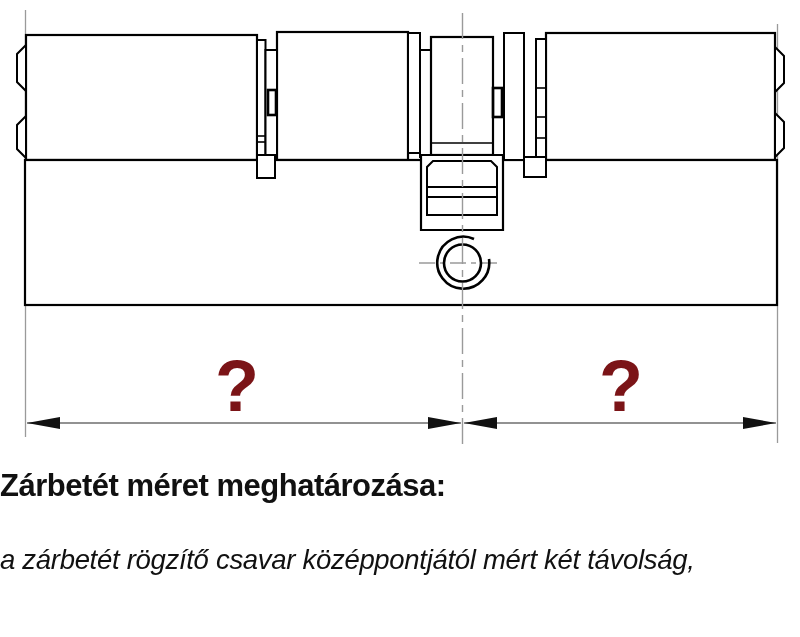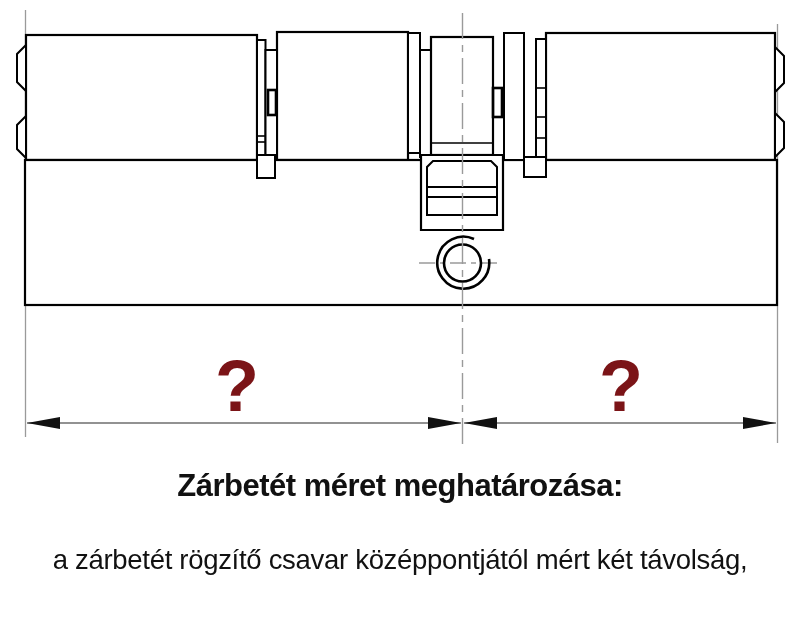--- a/index.html
+++ b/index.html
@@ -28,28 +28,28 @@
   .cline{fill:none;stroke:var(--construction-line);stroke-width:1.4;stroke-dasharray:26 6 7 6;}
   .cross{fill:none;stroke:var(--construction-line);stroke-width:1.3;stroke-dasharray:16 5 5 5;}
   .dim {fill:none;stroke:var(--dimension-line);stroke-width:1.3;}
   .arr {fill:var(--arrow);stroke:none;}
   .qmark{
     font-family:"Liberation Sans", sans-serif;
     font-weight:700;font-size:72px;
     fill:var(--question-mark);
   }
   
-  .caption{position:absolute;left:0;right:0;top:467px;text-align:center;color:var(--text);}
+  .caption{position:absolute;left:0;right:0;top:467px;text-align:left;color:var(--text);}
   .caption h1{
     margin:0;font-size:31px;line-height:38px;font-weight:700;
     letter-spacing:-0.5px;color:var(--text);
   }
   .caption p{
     margin:0;font-size:27.5px;line-height:37px;font-weight:400;
-    letter-spacing:-0.3px;color:var(--text);white-space:nowrap;
+    letter-spacing:-0.3px;color:var(--text);white-space:nowrap;font-style:italic;
   }
   .caption .lines{margin-top:36px;}
 </style>
 </head>
 <body>
 
 <div class="stage">
 
   <svg width="800" height="460" viewBox="0 0 800 460">
 

